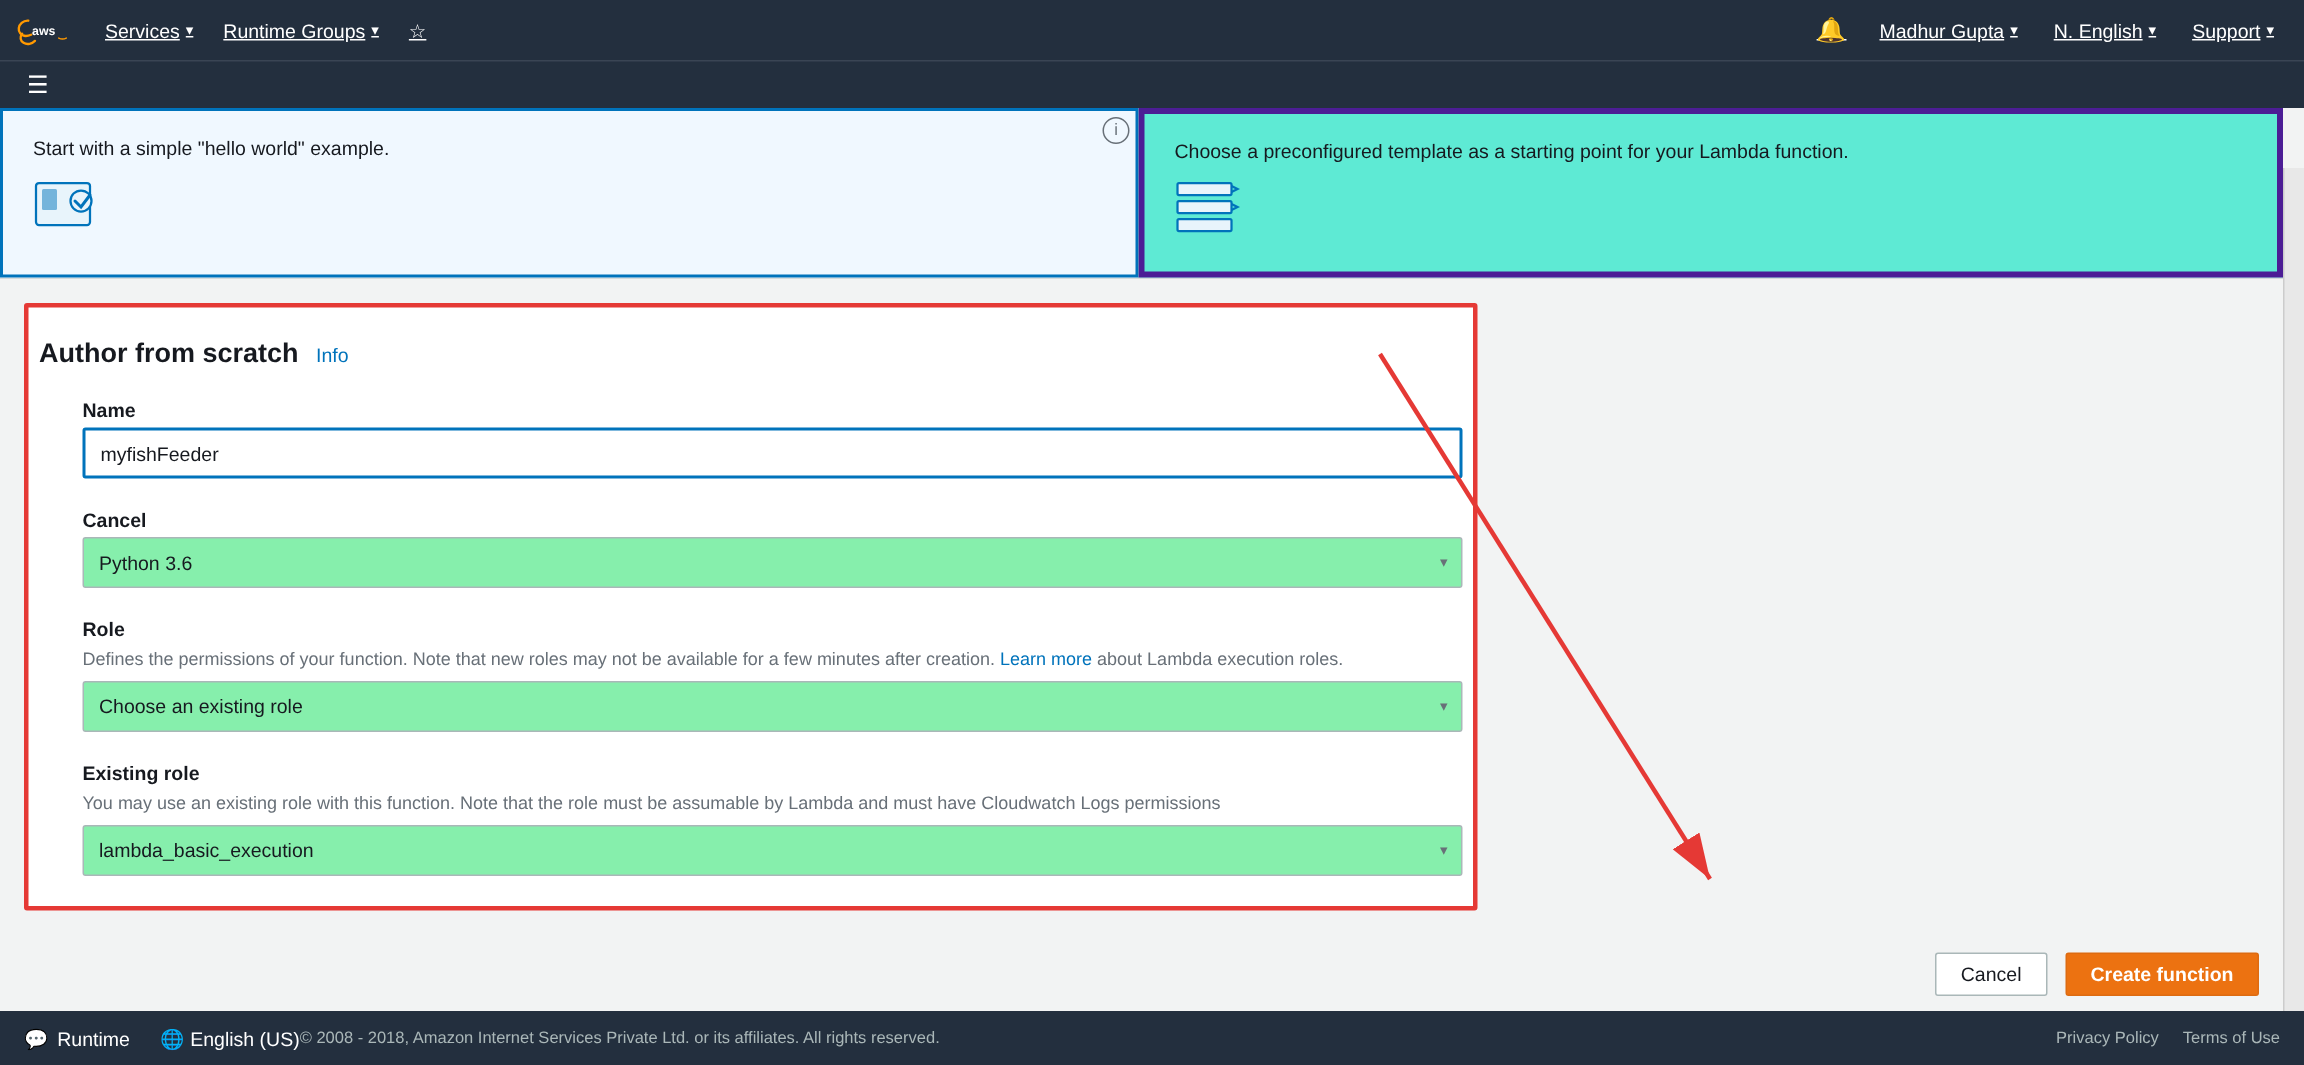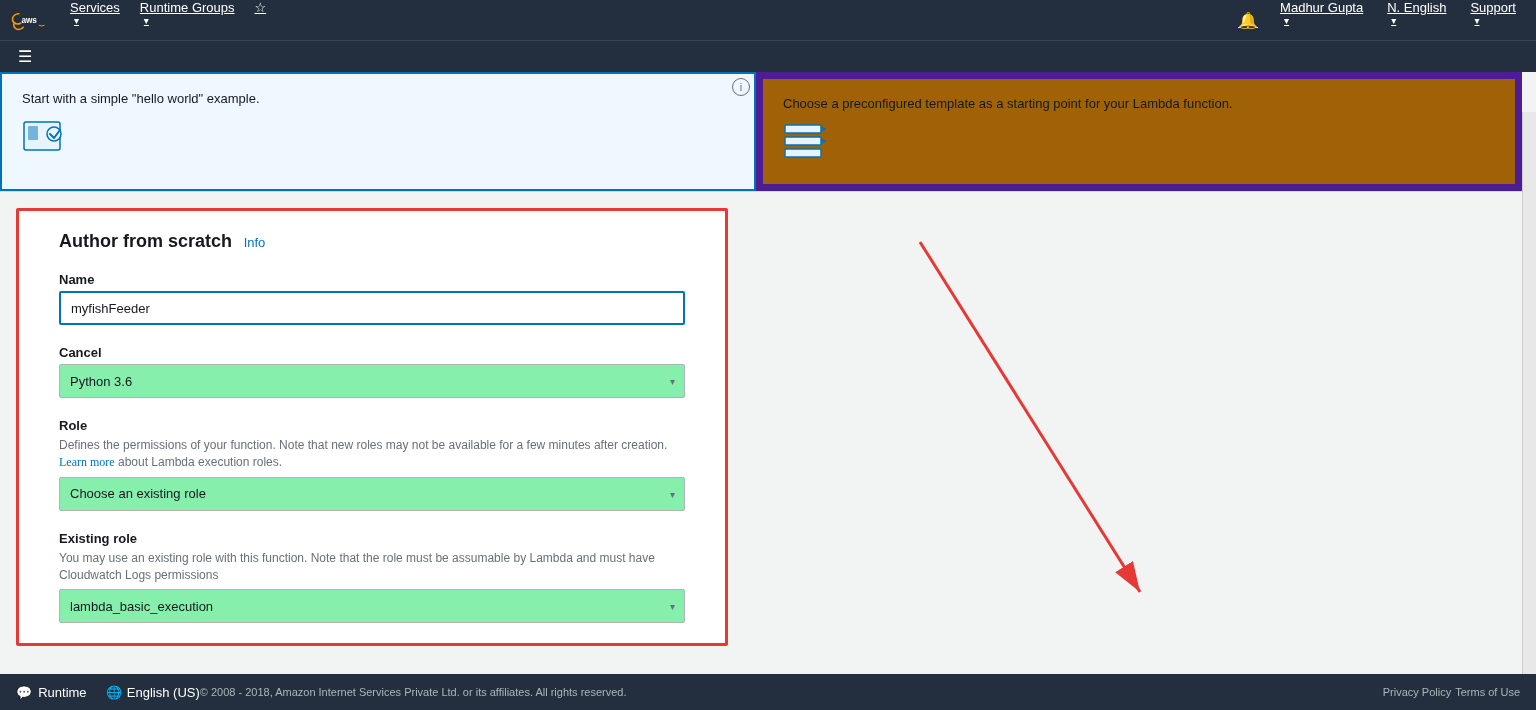--- a/index.html
+++ b/index.html
@@ -24,23 +24,23 @@
       align-items: center;
       justify-content: center;
     }
     .aws-logo svg { width: 38px; height: 28px; }
     .nav-item {
       color: #fff;
       font-size: 13px;
       padding: 0 10px;
       height: 40px;
       display: flex;
+      align-items: center;
       cursor: pointer;
       white-space: nowrap;
-      flex-direction: column;
     }
     .nav-item .chevron { font-size: 10px; margin-left: 4px; }
     .nav-separator { flex: 1; }
     .nav-right { display: flex; align-items: center; gap: 4px; }
     .nav-icon { color: #fff; font-size: 16px; padding: 0 8px; cursor: pointer; }
 
     
     .secondary-nav {
       background: #232f3e;
       height: 32px;
@@ -54,57 +54,57 @@
     
     .cards-row {
       display: flex;
       gap: 0;
       background: #fff;
       border-bottom: 1px solid #d5dbdb;
     }
     .card {
       flex: 1;
       padding: 16px 20px;
-      border: 7px solid #4c1d95;
-      background: #a16207;
+      border: 4px solid #4c1d95;
+      background: #5eead4;
       min-height: 100px;
       position: relative;
     }
     .card.selected {
       border: 2px solid #0073bb;
       background: #f0f8ff;
     }
     .card p { font-size: 13px; color: #16191f; line-height: 1.4; }
     .card-icon { margin-top: 8px; font-size: 28px; }
 
     
     .form-section {
       margin: 16px 16px 16px 16px;
-      padding: 20px 40px;
+      padding: 20px 7px;
       background: #fff;
       border: 3px solid #e53935;
       border-radius: 2px;
-      width: 712px;
+      width: 969px;
     }
 
     .section-title {
       font-size: 18px;
       font-weight: 700;
       color: #16191f;
       display: inline;
     }
     .info-link {
       color: #0073bb;
       margin-left: 8px;
       font-size: 13px;
       cursor: pointer;
       text-decoration: none;
     }
 
-    .form-group { margin-top: 20px; }
+    .form-group { margin-top: 20px; margin-left: 29px; }
     .form-label {
       font-size: 13px;
       font-weight: 700;
       color: #16191f;
       margin-bottom: 4px;
       display: block;
     }
     .form-sublabel {
       font-size: 12px;
       color: #687078;
@@ -181,21 +181,21 @@
       display: flex;
       align-items: center;
       gap: 4px;
     }
     .footer-center {
       flex: 1;
       text-align: left;
       color: #aab7b8;
       font-size: 11px;
     }
-    .footer-links { display: flex; gap: 4px; }
+    .footer-links { display: flex; gap: 16px; }
     .footer-link { color: #aab7b8; font-size: 11px; cursor: pointer; text-decoration: none; }
 
     
     .action-bar {
       display: flex;
       justify-content: flex-end;
       align-items: center;
       padding: 12px 16px;
       gap: 12px;
       background: #f2f3f3;
@@ -373,21 +373,21 @@
                 <option>Python 3.6</option>
               </select>
               <span class="select-chevron">▾</span>
             </div>
           </div>
 
           <div class="form-group">
             <label class="form-label">Role</label>
             <p class="form-sublabel">
               <span>Defines the permissions of your function. Note that new roles may not be available for a few minutes after creation.</span>
-              <a style="color:#0073bb;cursor:pointer;font-family:Liberation Serif, serif;">Learn more</a>
+              <a style="color:#0073bb;cursor:pointer;">Learn more</a>
               <span>about Lambda execution roles.</span>
             </p>
             <div class="form-select-wrapper">
               <select class="form-select">
                 <option>Choose an existing role</option>
               </select>
               <span class="select-chevron">▾</span>
             </div>
           </div>
 

